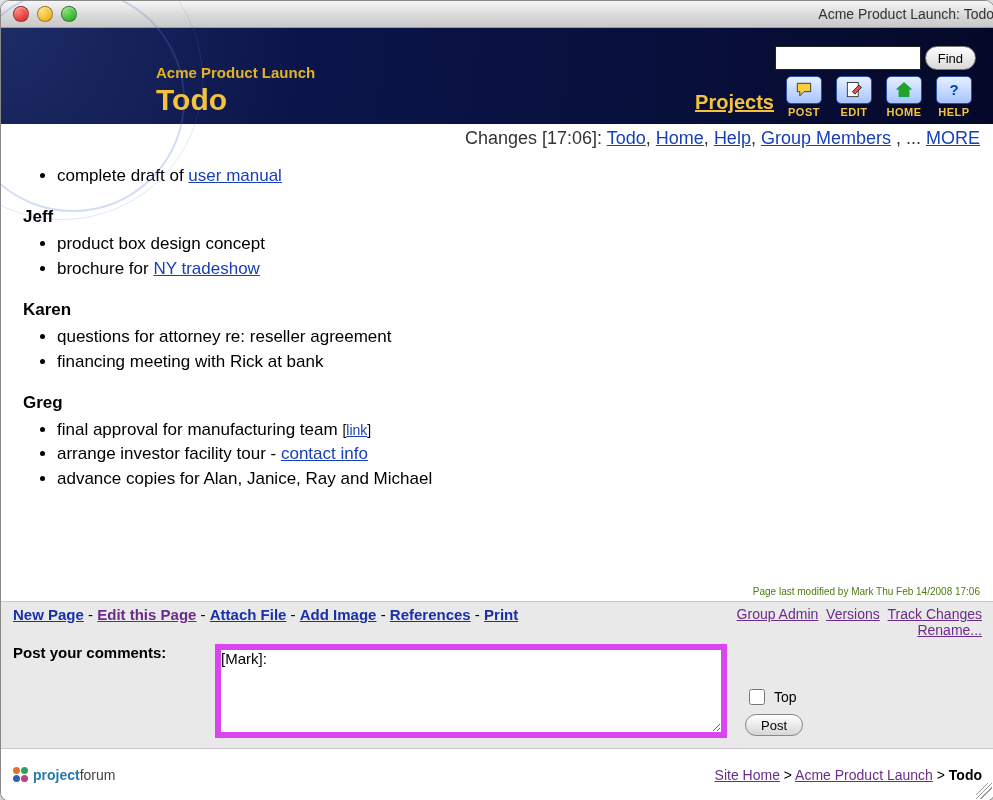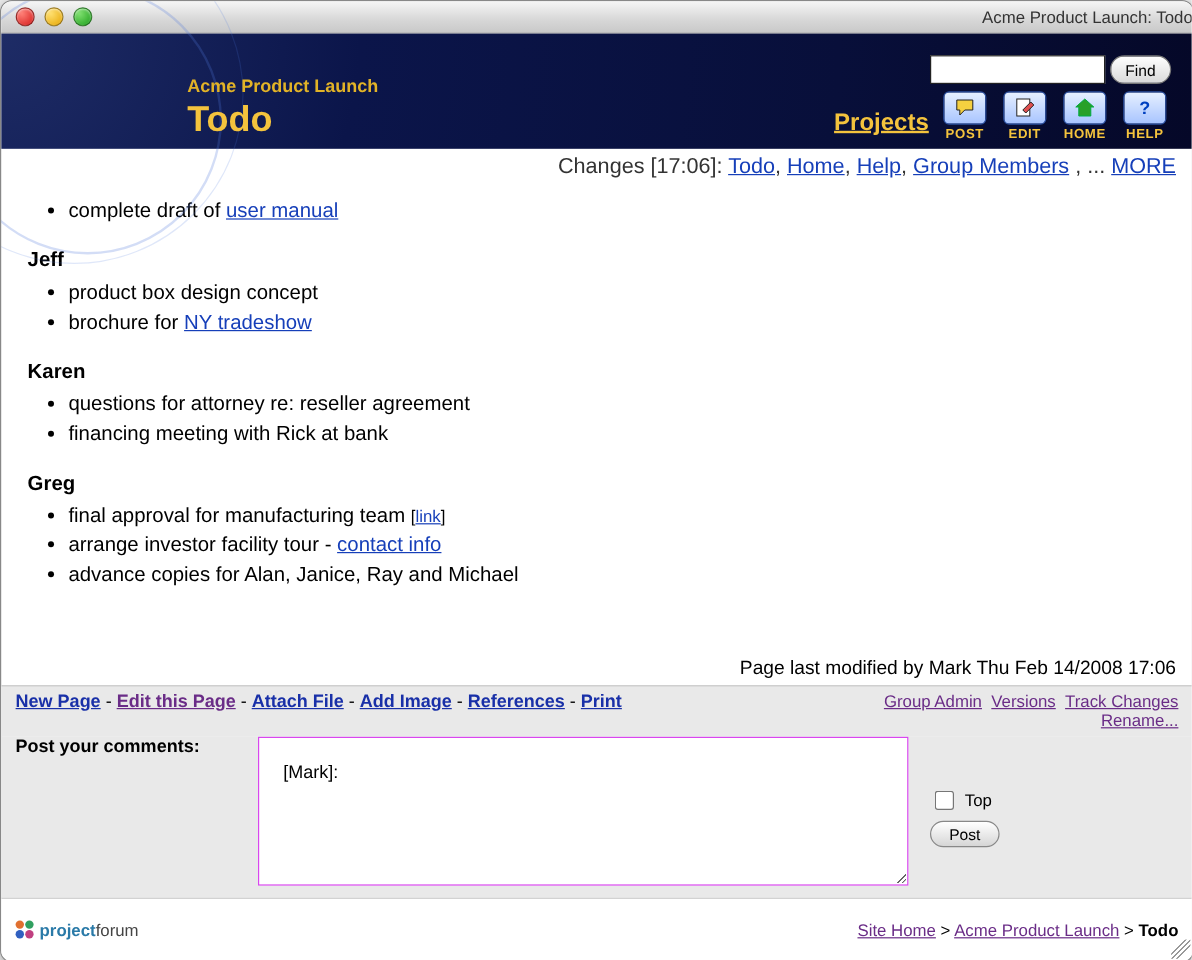--- a/index.html
+++ b/index.html
@@ -97,21 +97,21 @@
   .changesbar a.more { font-variant: small-caps; }
 
   
   .content { padding: 10px 20px 4px 22px; font-size: 17px; line-height: 1.35; flex: 1; overflow: auto; }
   .content h3 { font-size: 17px; margin: 18px 0 2px 0; font-weight: bold; }
   .content h3:first-child { margin-top: 6px; }
   .content ul { margin: 4px 0 6px 34px; padding: 0; }
   .content li { margin: 2px 0; }
   .smalllink { font-size: 14px; }
 
-  .lastmod { text-align: right; color: #000000; font-size: 16px; padding: 4px 14px 4px 0; }
+  .lastmod { text-align: right; color: #4d7c0f; font-size: 10px; padding: 4px 14px 4px 0; }
 
   
   .actionbar {
     background: #e9e9e9; border-top: 1px solid #c8c8c8; padding: 4px 12px 6px 12px;
     font-size: 15px;
     display: flex; justify-content: space-between; align-items: flex-start;
     flex-shrink: 0;
   }
   .actionbar .left a { color: #1930a8; font-weight: bold; text-decoration: underline; }
   .actionbar .left a.visited { color: #6a2c87; }
@@ -120,21 +120,21 @@
 
   
   .commentrow {
     background: #e9e9e9; padding: 0 12px 10px 12px;
     display: flex; gap: 12px; align-items: flex-start;
     flex-shrink: 0;
   }
   .commentrow .prompt { font-weight: bold; font-size: 15px; width: 190px; }
   .commentrow textarea {
     width: 500px; height: 82px; font-family: inherit; font-size: 15px;
-    padding: 20px; resize: both; border: 1px solid #d946ef;
+    padding: 0; resize: both; border: 6px solid #d946ef;
   }
   .commentrow .side { display: flex; flex-direction: column; justify-content: flex-end; height: 92px; gap: 6px; margin-left: 6px; }
   .toprow { display:flex; align-items:center; gap:6px; font-size:14px; }
   .toprow input[type=checkbox]{ width:16px; height:16px; }
   .postbtn {
     height: 22px; padding: 0 14px; border-radius: 12px;
     border: 1px solid #888; background: linear-gradient(to bottom,#fff,#d6d6d6);
     font-size: 13px; cursor: pointer; width: 58px;
   }
 

